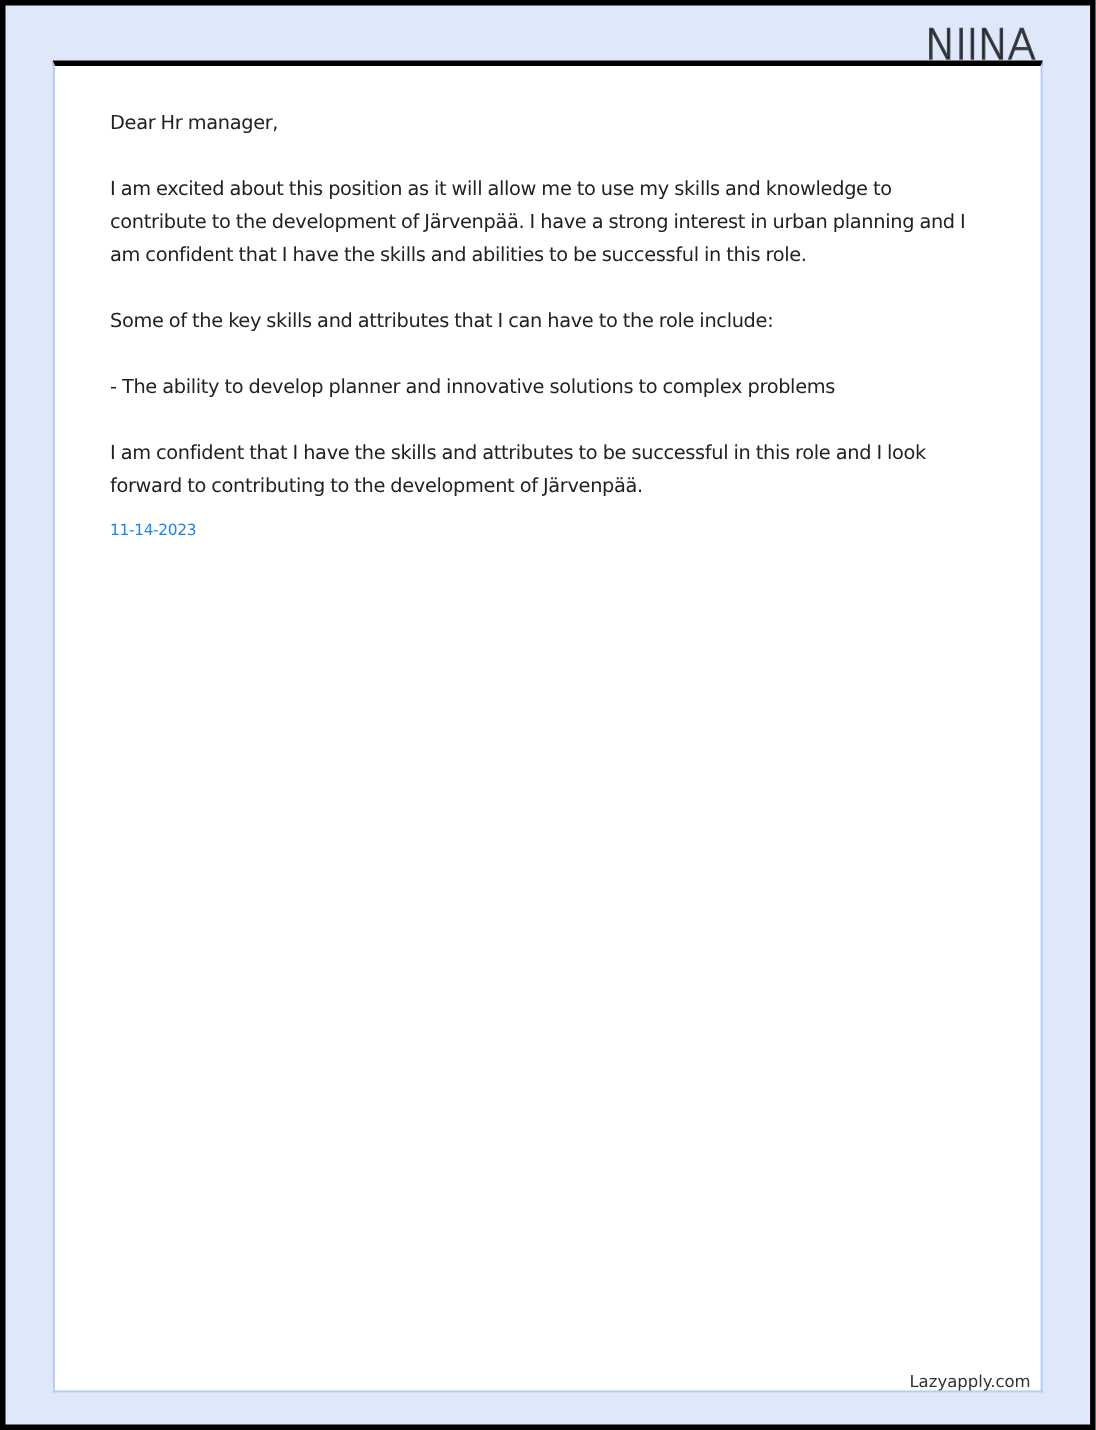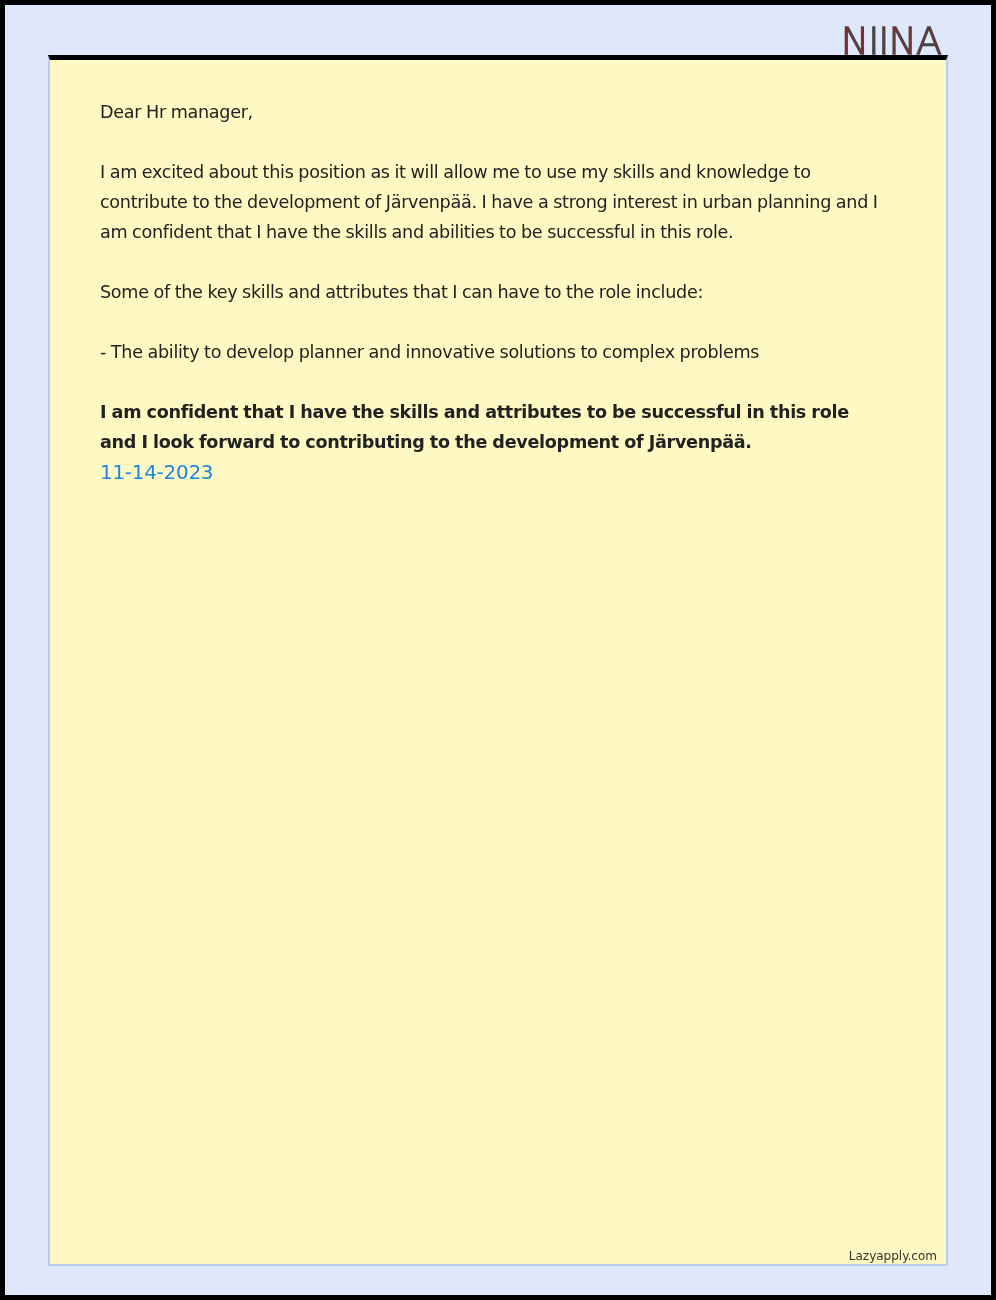--- a/index.html
+++ b/index.html
@@ -23,31 +23,31 @@
       background: #dfe7fb;
     }
     .brand {
       position: absolute;
       right: 50px;
       top: 14px;
       font-family: "DejaVu Sans", sans-serif;
       font-size: 38px;
       font-weight: 300;
       letter-spacing: -1px;
-      color: #b91c1c;
+      color: #0f172a;
       -webkit-text-stroke: 1.3px #444444;
       line-height: 44px;
     }
     .page {
       position: absolute;
       left: 43px;
       top: 50px;
       width: 896px;
       height: 1204px;
-      background: #fef9c3;
+      background: #ffffff;
       border-left: 2px solid #b7cdf3;
       border-right: 2px solid #b7cdf3;
       border-bottom: 2px solid #b7cdf3;
       border-top: 5px solid #000000;
       box-sizing: content-box;
     }
     .letter {
       position: absolute;
       left: 50px;
       top: 37px;
@@ -56,43 +56,42 @@
       font-size: 17.6px;
       line-height: 30px;
       color: #222222;
       letter-spacing: -0.3px;
       word-spacing: -0.5px;
     }
     .letter p {
       margin: 0 0 30px 0;
     }
     .letter p.last {
-      margin-bottom: 0;
-      font-weight: bold;
+      margin-bottom: 10px;
     }
     .bullets {
       margin: 0 0 30px 0;
       padding: 0;
       list-style: none;
     }
     .bullets li {
       margin: 0;
       padding: 0;
     }
     .date {
       color: #1a86e0;
-      font-size: 20px;
+      font-size: 14px;
       line-height: 30px;
     }
     .watermark {
       position: absolute;
       right: 9px;
       bottom: 0px;
       font-family: "DejaVu Sans", sans-serif;
-      font-size: 12px;
+      font-size: 15px;
       color: #333333;
       line-height: 16px;
     }
   </style>
 </head>
 <body>
 
 <div class="frame">
   <div class="brand">NIINA</div>
 

